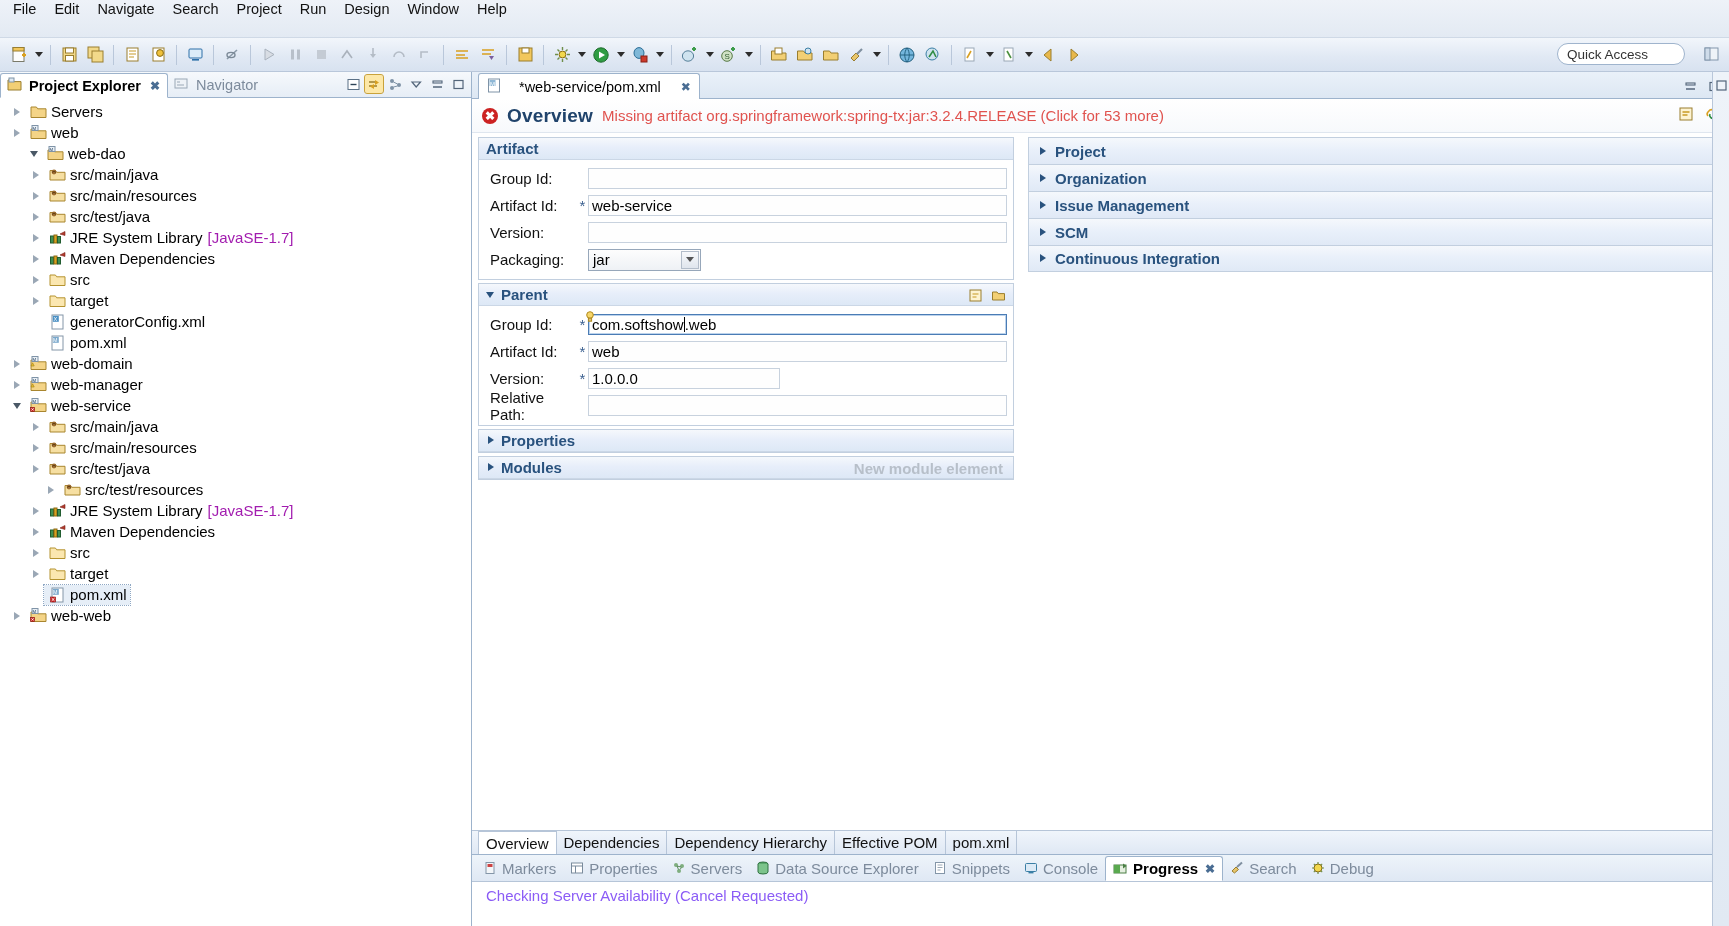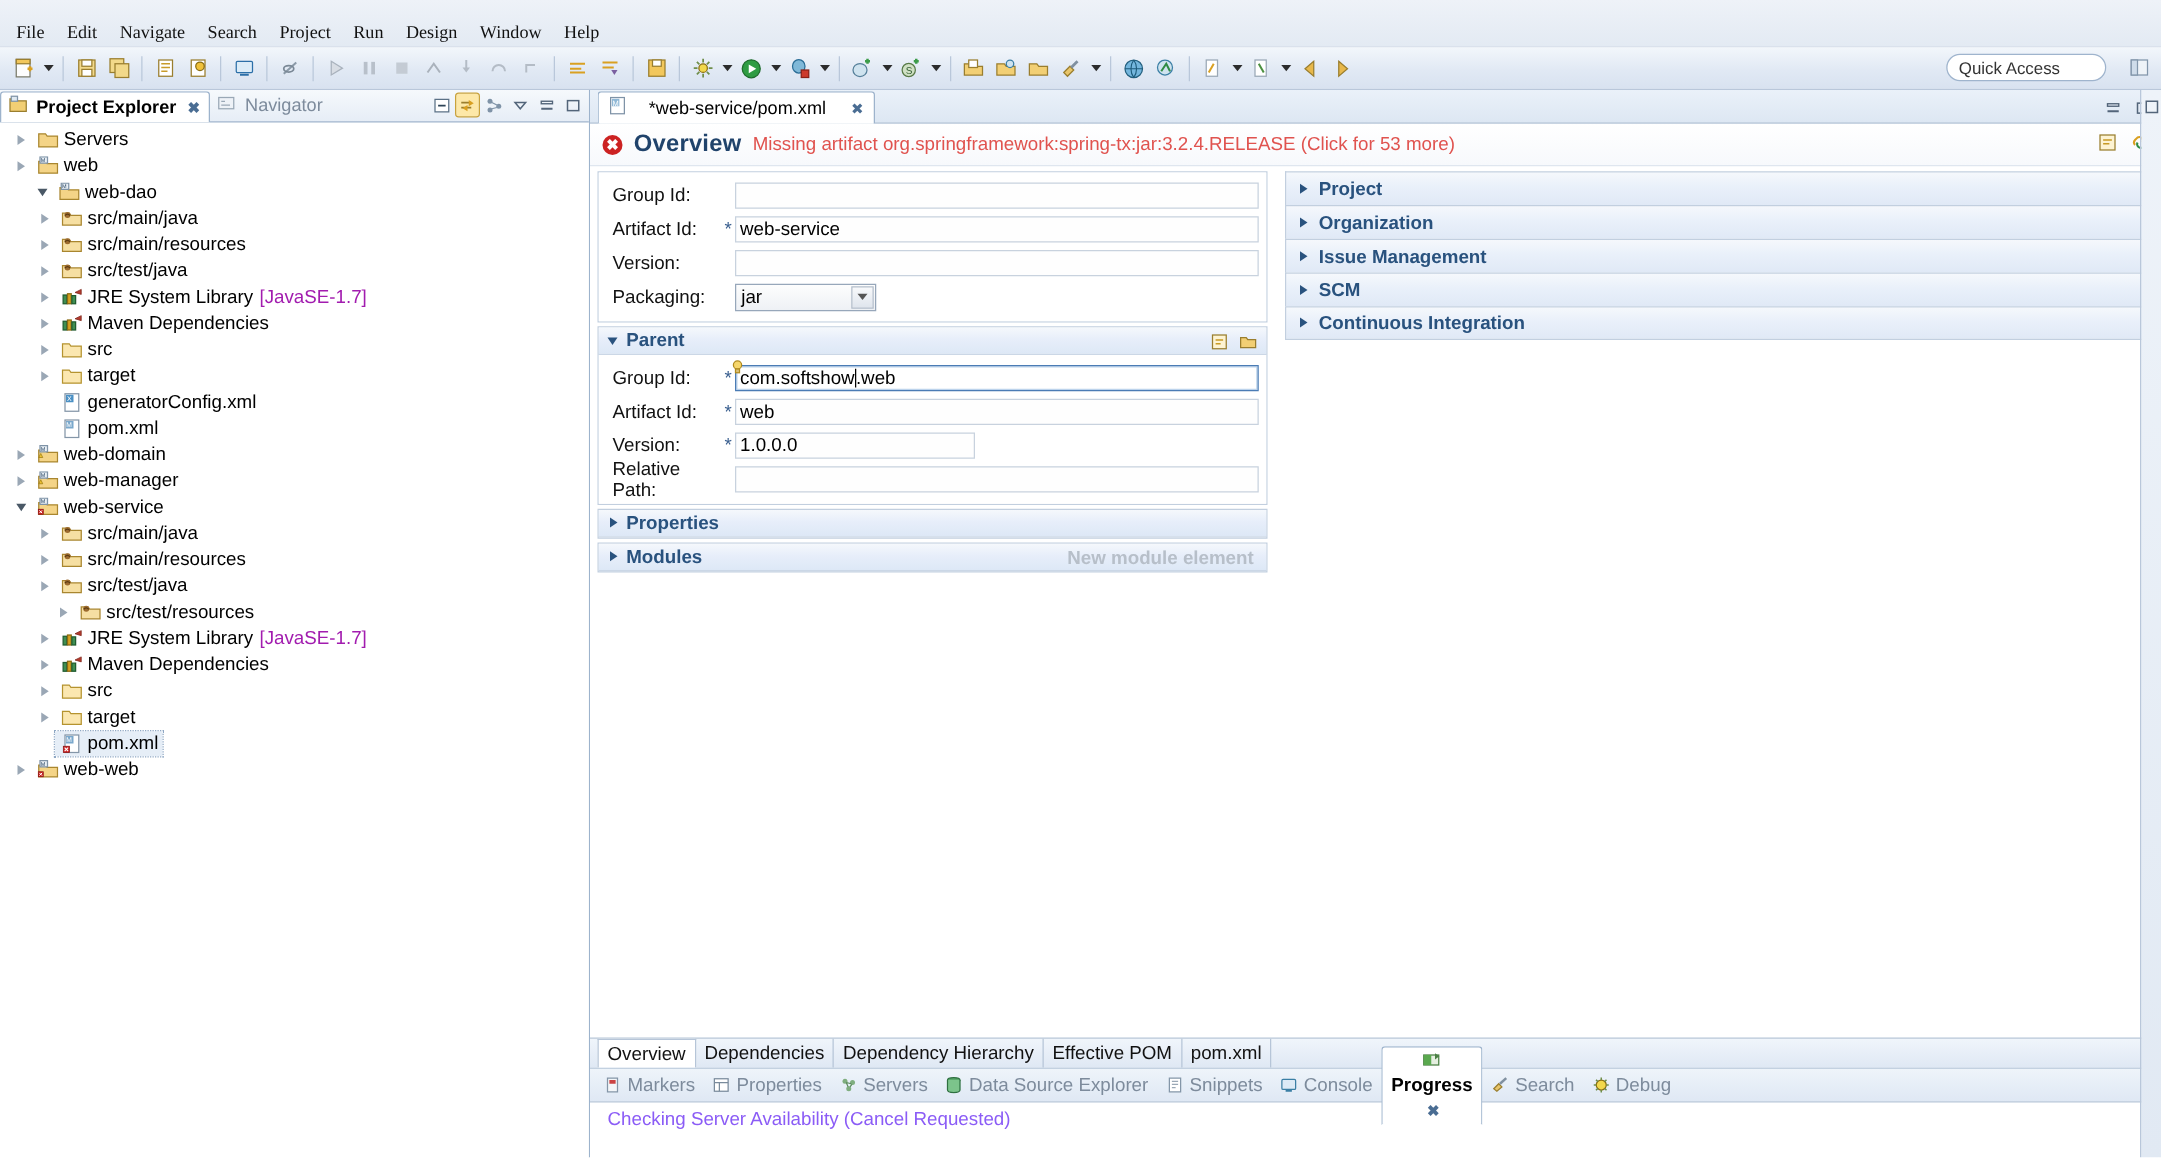--- a/index.html
+++ b/index.html
@@ -11,25 +11,24 @@
     font-size: 15px;
     color: #000;
     background: #ffffff;
   }
   .app { position: relative; width: 1729px; height: 926px; display: flex; flex-direction: column; }
 
   
   .menubar {
     height: 38px;
     background: linear-gradient(to bottom, #eef2f8 0%, #e3eaf3 100%);
-    display: flex; align-items: flex-end;
+    display: flex; align-items: flex-start;
     padding-left: 4px;
     border-bottom: 1px solid #cfd9e6;
     flex: none;
-    font-family: Liberation Serif, serif;
   }
   .menubar .mi {
     padding: 1px 9px 2px 9px;
     font-size: 14.5px;
     color: #111;
     white-space: nowrap;
     cursor: default;
   }
 
   
@@ -375,21 +374,20 @@
     color: #7d8b9c;
     white-space: nowrap;
   }
   .bvtab.active {
     color: #000; font-weight: 700;
     background: #fff;
     border: 1px solid #9db3cc;
     border-bottom: 1px solid #fff;
     border-radius: 3px 3px 0 0;
     margin-bottom: -1px;
-    flex-direction: column;
   }
   .bv-content {
     flex: 1; background: #fff; padding: 5px 0 0 14px;
     font-size: 15px; color: #8b5cf6;
     overflow: hidden;
   }
 
   
   .edge-strip {
     position: absolute; right: 0; top: 0; bottom: 0;
@@ -1085,20 +1083,23 @@
                 </svg>
             </div>
           </div>
         </div>
 
         <div class="form-body">
 
           <div class="col-left">
 
             <div class="section">
+              <div class="sec-head">
+                <span>Artifact</span>
+              </div>
               <div class="sec-body">
                 <div class="frow">
                   <div class="flabel">Group Id:</div>
                   <div class="fstar blank">*</div>
                   <div class="finput">
                     <span></span>
                   </div>
                 </div>
                 <div class="frow">
                   <div class="flabel">Artifact Id:</div>

